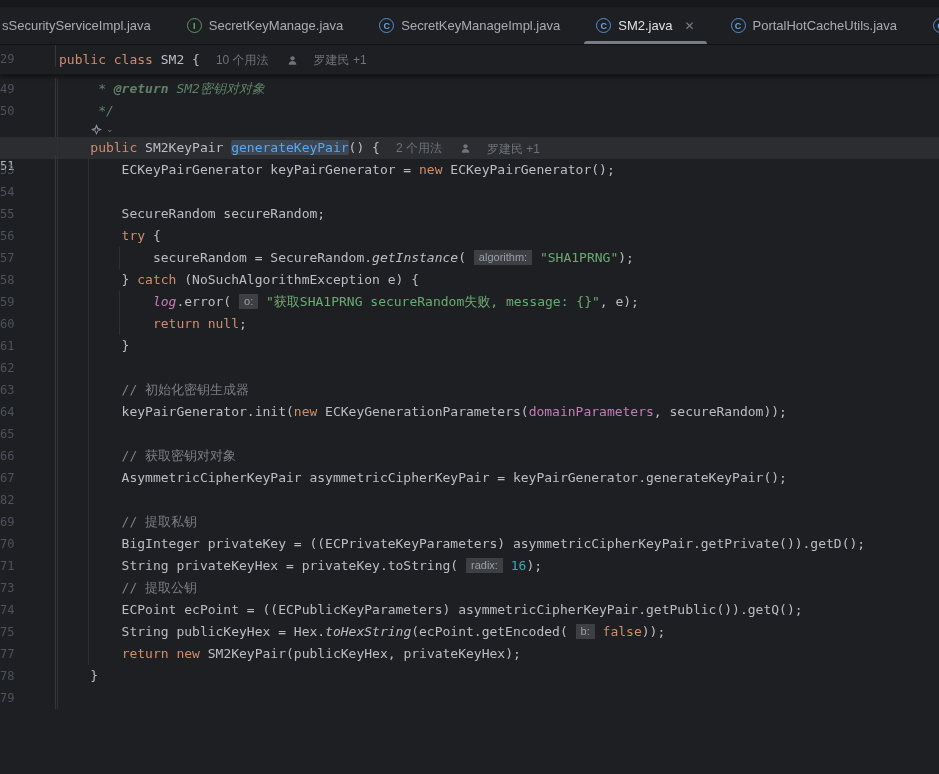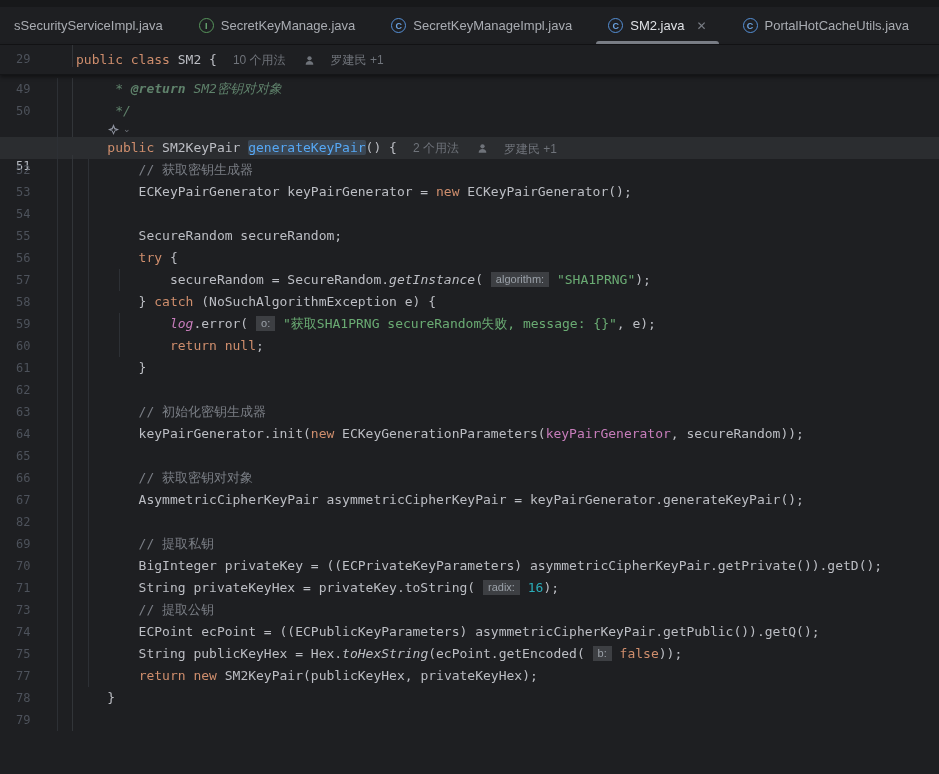--- a/index.html
+++ b/index.html
@@ -4,38 +4,38 @@
 <style>
   html,body{margin:0;padding:0;background:#1e1f22;width:939px;height:774px;overflow:hidden;}
   body{font-family:"Liberation Sans",sans-serif;-webkit-font-smoothing:antialiased;}
 
   
   .window-top{height:7px;background:#17181a;}
 
   
   .tabbar{height:37px;display:flex;align-items:stretch;border-bottom:1px solid #131416;overflow:hidden;background:#1e1f22;white-space:nowrap;}
   .tab{position:relative;display:flex;align-items:center;gap:7px;padding:0 18px;font-size:13px;color:#a9acb2;flex:none;}
-  .tab.first{padding-left:14px;}
+  .tab.first{padding-left:2px;}
   .tab.active{color:#dfe1e5;}
   .tab-underline{position:absolute;left:6px;right:6px;bottom:0;height:3px;background:#7a7e86;border-radius:3px 3px 0 0;}
   .ficon{width:15px;height:15px;border-radius:50%;display:inline-flex;align-items:center;justify-content:center;font-size:9px;font-weight:bold;box-sizing:border-box;flex:none;font-family:"Liberation Sans",sans-serif;}
   .ficon.cls{border:1.5px solid #548fd6;color:#6ba2e0;}
   .ficon.itf{border:1.5px solid #57965c;color:#6aab73;}
   .close-x{color:#7a7e86;font-size:12px;margin-left:5px;line-height:1;}
 
   
   .sticky{height:29px;display:flex;align-items:stretch;background:#1e1f22;border-bottom:1px solid #141517;box-shadow:0 2px 4px rgba(0,0,0,.45);position:relative;z-index:3;}
   .sticky .gutter,.sticky .codeline{line-height:29px;}
 
   
   .editor{position:relative;padding-top:3px;}
   .row{position:relative;height:22px;display:flex;align-items:stretch;}
   .row.widget{height:15px;}
   .row.current{background:#2b2d30;}
-  .gutter{width:73px;flex:none;padding-left:16px;box-sizing:border-box;font-family:"DejaVu Sans Mono",monospace;font-size:12px;color:#4d525b;line-height:22px;border-right:1px solid #323539;}
+  .gutter{width:56px;flex:none;padding-left:0;box-sizing:border-box;font-family:"DejaVu Sans Mono",monospace;font-size:12px;color:#4d525b;line-height:22px;border-right:1px solid #323539;}
   .row.current .gutter{color:#b7bbc2;margin-top:18px;}
   .codeline{flex:1;font-family:"DejaVu Sans Mono",monospace;font-size:13px;line-height:22px;white-space:pre;color:#bcbec4;padding-left:3px;position:relative;z-index:1;}
   .guide{position:absolute;top:0;bottom:0;width:1px;background:#2d3035;z-index:0;}
 
   
   .tk-k{color:#cf8e6d;}
   .tk-t{color:#bcbec4;}
   .tk-s{color:#6aab73;}
   .tk-n{color:#2aacb8;}
   .tk-c{color:#7a7e85;}
@@ -115,26 +115,20 @@
       <i class="guide" style="left: 57px;"></i>
       <span class="gutter">51</span>
       <span class="codeline"><span class="tk-k">    public</span><span class="tk-t"> SM2KeyPair </span><span class="tk-mh">generateKeyPair</span><span class="tk-t">() {</span><span class="vision">2 个用法</span><span class="vision author"><svg width="11" height="11" viewBox="0 0 16 16">
             <circle cx="8" cy="4.8" r="3.1" fill="#6f737a"></circle>
             <path d="M2.4 14c0-3.1 2.6-5.1 5.6-5.1s5.6 2 5.6 5.1z" fill="#6f737a"></path>
           </svg><span>罗建民 +1</span></span></span>
     </div>
     <div class="row">
       <i class="guide" style="left: 57px;"></i>
       <i class="guide" style="left: 88px;"></i>
-      <span class="gutter">52</span>
-      <span class="codeline"><span class="tk-c">        // 获取密钥生成器</span></span>
-    </div>
-    <div class="row">
-      <i class="guide" style="left: 57px;"></i>
-      <i class="guide" style="left: 88px;"></i>
       <span class="gutter">53</span>
       <span class="codeline"><span class="tk-t">        ECKeyPairGenerator keyPairGenerator = </span><span class="tk-k">new</span><span class="tk-t"> ECKeyPairGenerator();</span></span>
     </div>
     <div class="row">
       <i class="guide" style="left: 57px;"></i>
       <i class="guide" style="left: 88px;"></i>
       <span class="gutter">54</span>
       <span class="codeline"></span>
     </div>
     <div class="row">
@@ -191,21 +185,21 @@
     <div class="row">
       <i class="guide" style="left: 57px;"></i>
       <i class="guide" style="left: 88px;"></i>
       <span class="gutter">63</span>
       <span class="codeline"><span class="tk-c">        // 初始化密钥生成器</span></span>
     </div>
     <div class="row">
       <i class="guide" style="left: 57px;"></i>
       <i class="guide" style="left: 88px;"></i>
       <span class="gutter">64</span>
-      <span class="codeline"><span class="tk-t">        keyPairGenerator.init(</span><span class="tk-k">new</span><span class="tk-t"> ECKeyGenerationParameters(</span><span class="tk-p">keyPairGenerator</span><span class="tk-t">, secureRandom));</span></span>
+      <span class="codeline"><span class="tk-t">        keyPairGenerator.init(</span><span class="tk-k">new</span><span class="tk-t"> ECKeyGenerationParameters(</span><span class="tk-p">domainParameters</span><span class="tk-t">, secureRandom));</span></span>
     </div>
     <div class="row">
       <i class="guide" style="left: 57px;"></i>
       <i class="guide" style="left: 88px;"></i>
       <span class="gutter">65</span>
       <span class="codeline"></span>
     </div>
     <div class="row">
       <i class="guide" style="left: 57px;"></i>
       <i class="guide" style="left: 88px;"></i>

